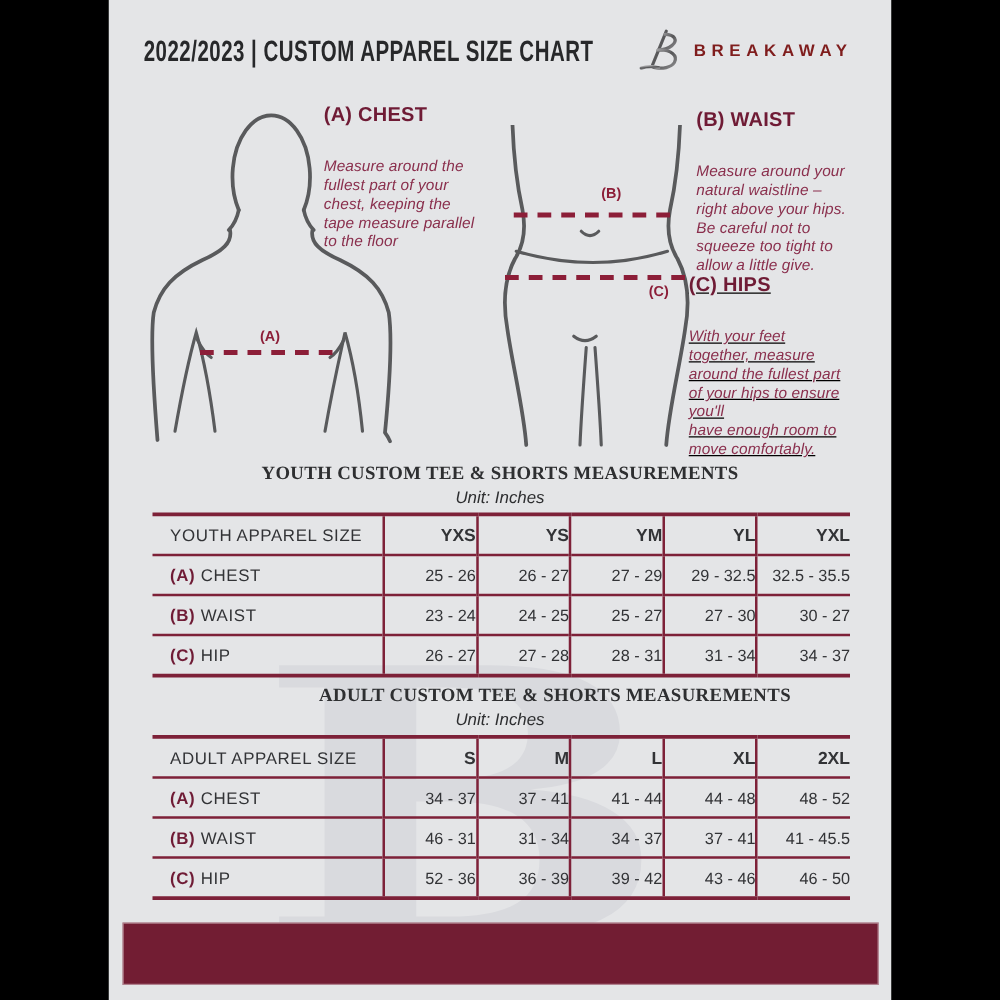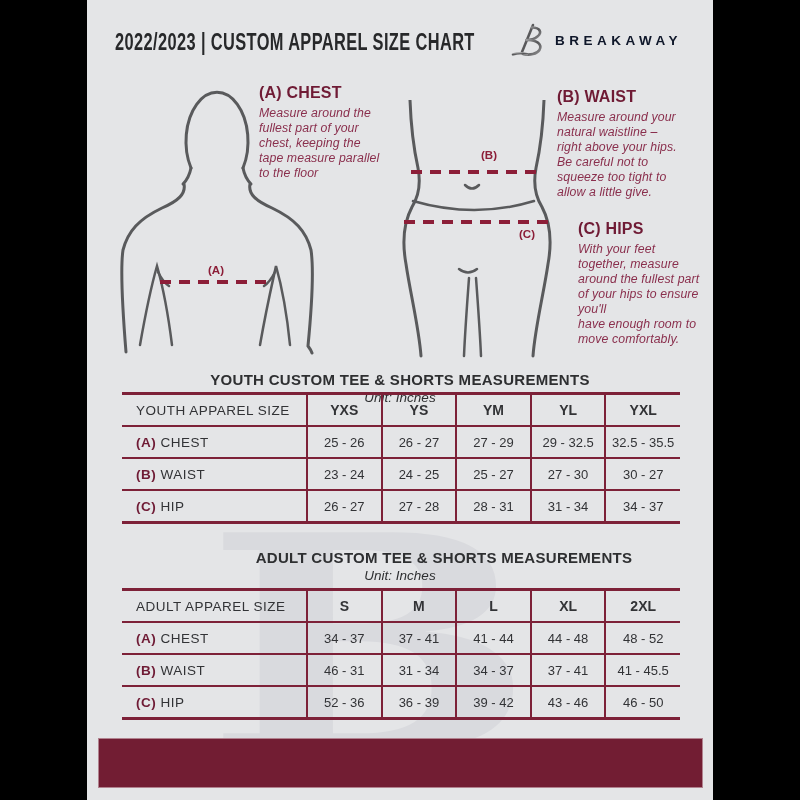--- a/index.html
+++ b/index.html
@@ -21,67 +21,67 @@
   }
   
   .doc-title {
     position:absolute; left:28px; top:29px; white-space:nowrap;
     font-size:21px; font-weight:bold; letter-spacing:0.5px; color:#27282a;
     transform:scale(0.78,1.12); transform-origin:left top;
   }
   .logo-b { position:absolute; left:424px; top:22px; }
   .brand {
     position:absolute; left:468px; top:33px; font-size:13.5px; font-weight:bold;
-    letter-spacing:4.5px; color:#0f172a; white-space:nowrap;
+    letter-spacing:4.5px; color:#7f1d1d; white-space:nowrap;
   }
   
   .instr { position:absolute; }
   .instr h3 {
     margin:0; font-size:16px; font-weight:bold; letter-spacing:0.2px; color:#6f1b35;
   }
   .instr p {
-    margin:4px 0 0; font-size:12.3px; font-style:italic; color:#8a2f4d;
+    margin:24px 0 0; font-size:12.3px; font-style:italic; color:#8a2f4d;
     line-height:1.22; white-space:pre-line; letter-spacing:0.1px;
   }
   .instr-a { left:172px; top:84px;  width:175px; }
   .instr-b { left:470px; top:88px;  width:155px; }
-  .instr-c { left:491px; top:220px; width:162px; }
+  .instr-c { left:464px; top:220px; width:162px;text-decoration:underline; }
   
   .measure-label {
     position:absolute; width:34px; text-align:center;
     font-size:11.5px; font-weight:bold; color:#8c1e38;
   }
   .lbl-a { left:112px; top:264px; }
   .lbl-b { left:385px; top:149px; }
   .lbl-c { left:423px; top:228px; }
   
   .fig { position:absolute; }
   .fig-upper { left:28px; top:80px; }
   .fig-lower { left:308px; top:100px; }
   
   .tbl-title {
     position:absolute; left:0; width:626px; text-align:center;
-    font-size:15px; font-weight:bold; letter-spacing:0.3px; color:#2e2f31;
+    font-size:15px; font-weight:bold; letter-spacing:0.3px; color:#2e2f31;font-family:Liberation Serif, serif;
   }
   .tbl-unit {
     position:absolute; left:0; width:626px; text-align:center;
     font-size:13.5px; font-style:italic; color:#2e2f31;
   }
   .t1-title { top:371px; } .t1-unit { top:390px; }
   .t2-title { top:549px;padding-left:44px; } .t2-unit { top:568px; }
   
   .size-table {
     position:absolute; left:35px; width:558px;
     border-collapse:collapse; table-layout:fixed; color:#323336;
   }
-  .tbl-youth { top:392px; } .tbl-adult { top:588px; }
+  .tbl-youth { top:410px; } .tbl-adult { top:588px; }
   .size-table col.lbl { width:185px; }
   .size-table td {
     border-left:2px solid #7d2138; border-top:2px solid #7d2138;
-    text-align:center; font-size:13px; height:30px; padding:0;
+    text-align:right; font-size:13px; height:30px; padding:0;
   }
   .size-table td:first-child {
     border-left:none; text-align:left; padding-left:14px; letter-spacing:0.5px;
     font-size:13.5px;
   }
   .size-table tr:first-child td { border-top:3px solid #7d2138; }
   .size-table tr:last-child td  { border-bottom:3px solid #7d2138; }
   .size-table tr.head td { font-weight:bold; font-size:14px; }
   .size-table tr.head td:first-child { font-weight:normal; font-size:13.5px; }
   .pfx { color:#6f1b35; font-weight:bold; }

